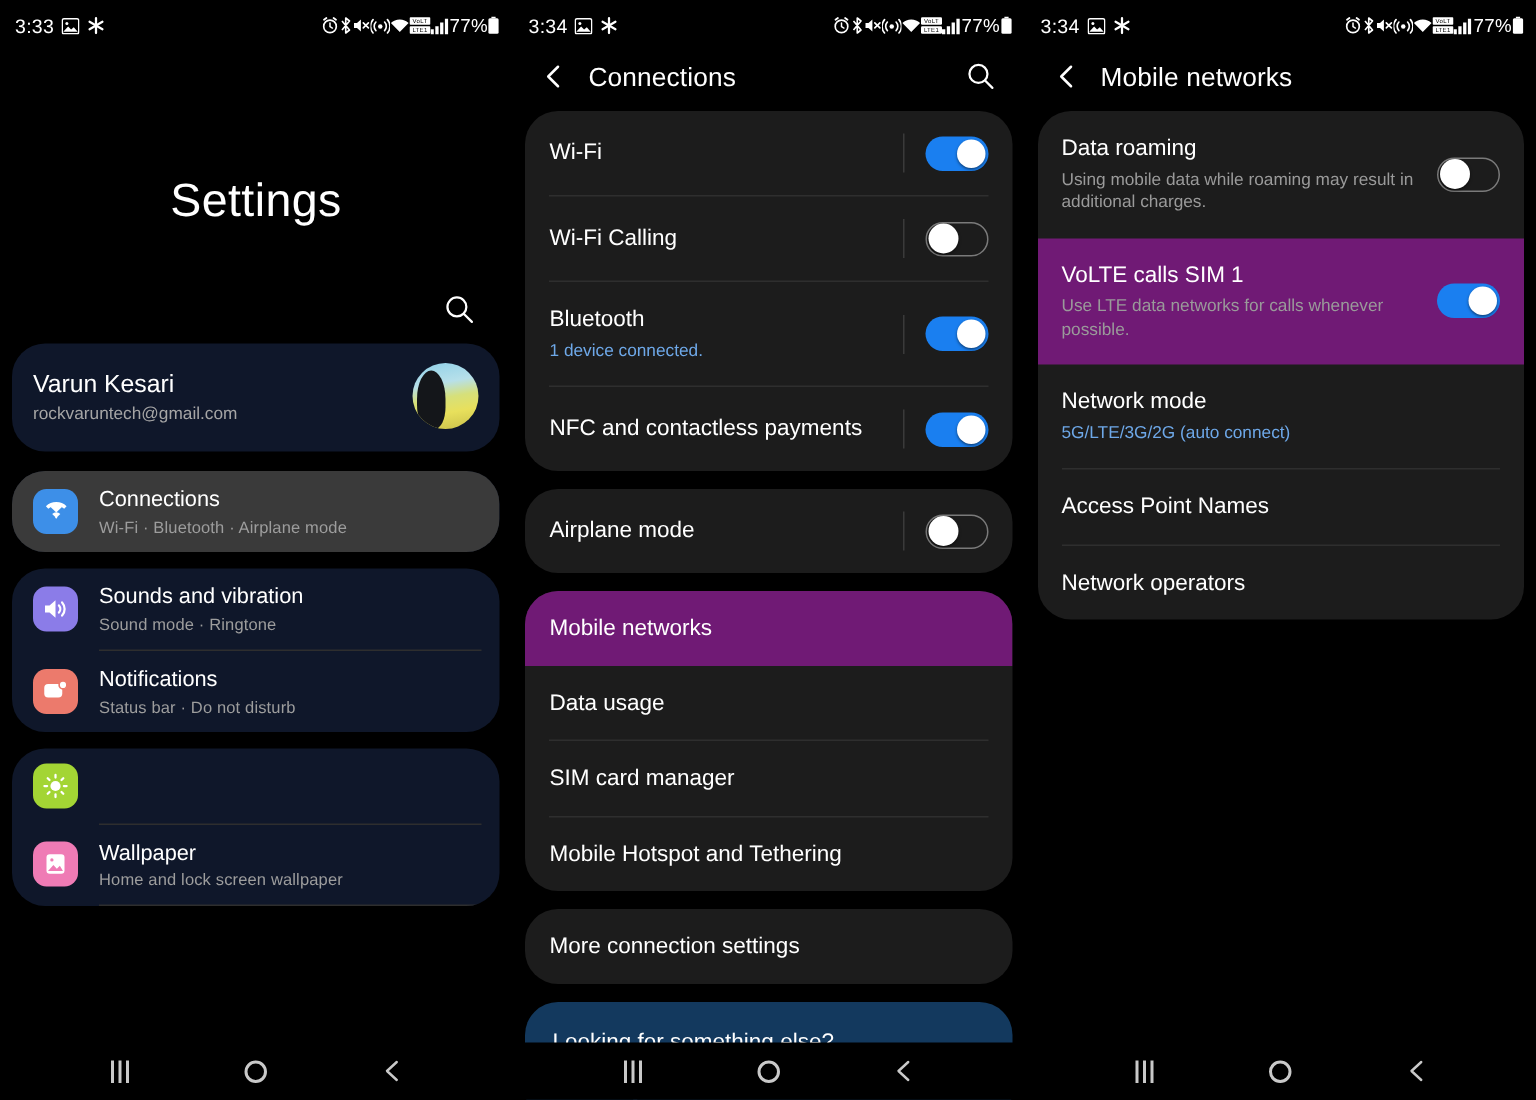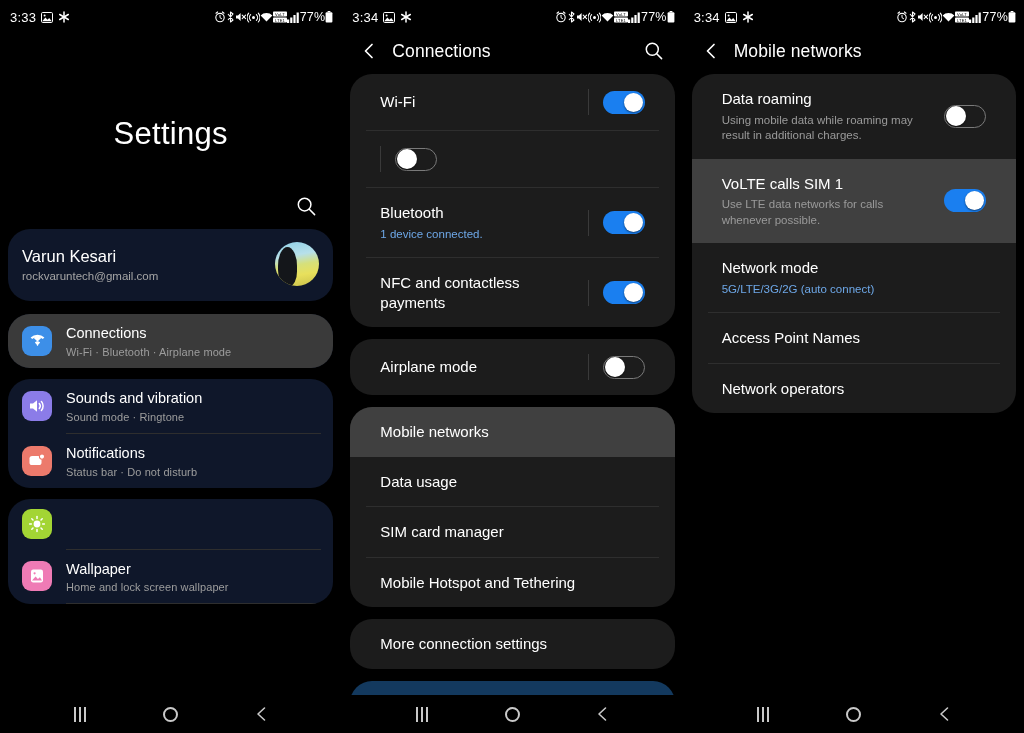--- a/index.html
+++ b/index.html
@@ -66,23 +66,23 @@
     display:flex; align-items:center; justify-content:center; margin-right: 14px;
   }
   .srow-body { flex:1; min-width:0; padding-right: 4px; }
   .srow-title { color:#fff; font-size: 14.5px; line-height: 1.3; }
   .srow-sub { color:#9d9d9d; font-size: 11px; margin-top: 3px; letter-spacing:.1px; }
   .divider { height: 1px; background: #2e2e2e; margin-left: 58px; margin-right: 12px; }
 
   
   .lcard { background:#1c1c1c; border-radius: 22px; margin: 0 8px 12px 8px; overflow: hidden; }
   .lrow {
-    display:flex; align-items:center; padding: 15px 30px; cursor:pointer; position:relative;
-  }
-  .lrow.pressed { background: #404040; }
+    display:flex; align-items:center; padding: 15px 16px; cursor:pointer; position:relative;
+  }
+  .lrow.pressed { background: #701a75; }
   .lrow-body { flex:1; min-width:0; padding-right: 10px; }
   .lrow-title { color:#fff; font-size: 15px; line-height: 1.3; }
   .lrow-sub { color:#9a9a9a; font-size: 11.5px; margin-top: 4px; line-height:1.35; }
   .lrow-sub.accent { color: #6ea8e8; }
   .ldiv { height:1px; background:#2e2e2e; margin: 0 16px; }
 
   .tgl-sep { width:1px; height: 26px; background: #3a3a3a; margin-right: 14px; }
   .toggle {
     width: 42px; height: 23px; border-radius: 12px; position: relative; flex: 0 0 42px; cursor:pointer;
   }
@@ -420,20 +420,23 @@
         <div class="lrow-body">
           <div class="lrow-title">Wi-Fi</div>
         </div>
         <div class="tgl-sep"></div>
         <div class="toggle on">
             <span class="knob"></span>
           </div>
       </div>
       <div class="ldiv"></div>
       <div class="lrow">
+        <div class="lrow-body">
+          <div class="lrow-title">Wi-Fi Calling</div>
+        </div>
         <div class="tgl-sep"></div>
         <div class="toggle off">
             <span class="knob"></span>
           </div>
       </div>
       <div class="ldiv"></div>
       <div class="lrow">
         <div class="lrow-body">
           <div class="lrow-title">Bluetooth</div>
           <div class="lrow-sub accent">1 device connected.</div>

